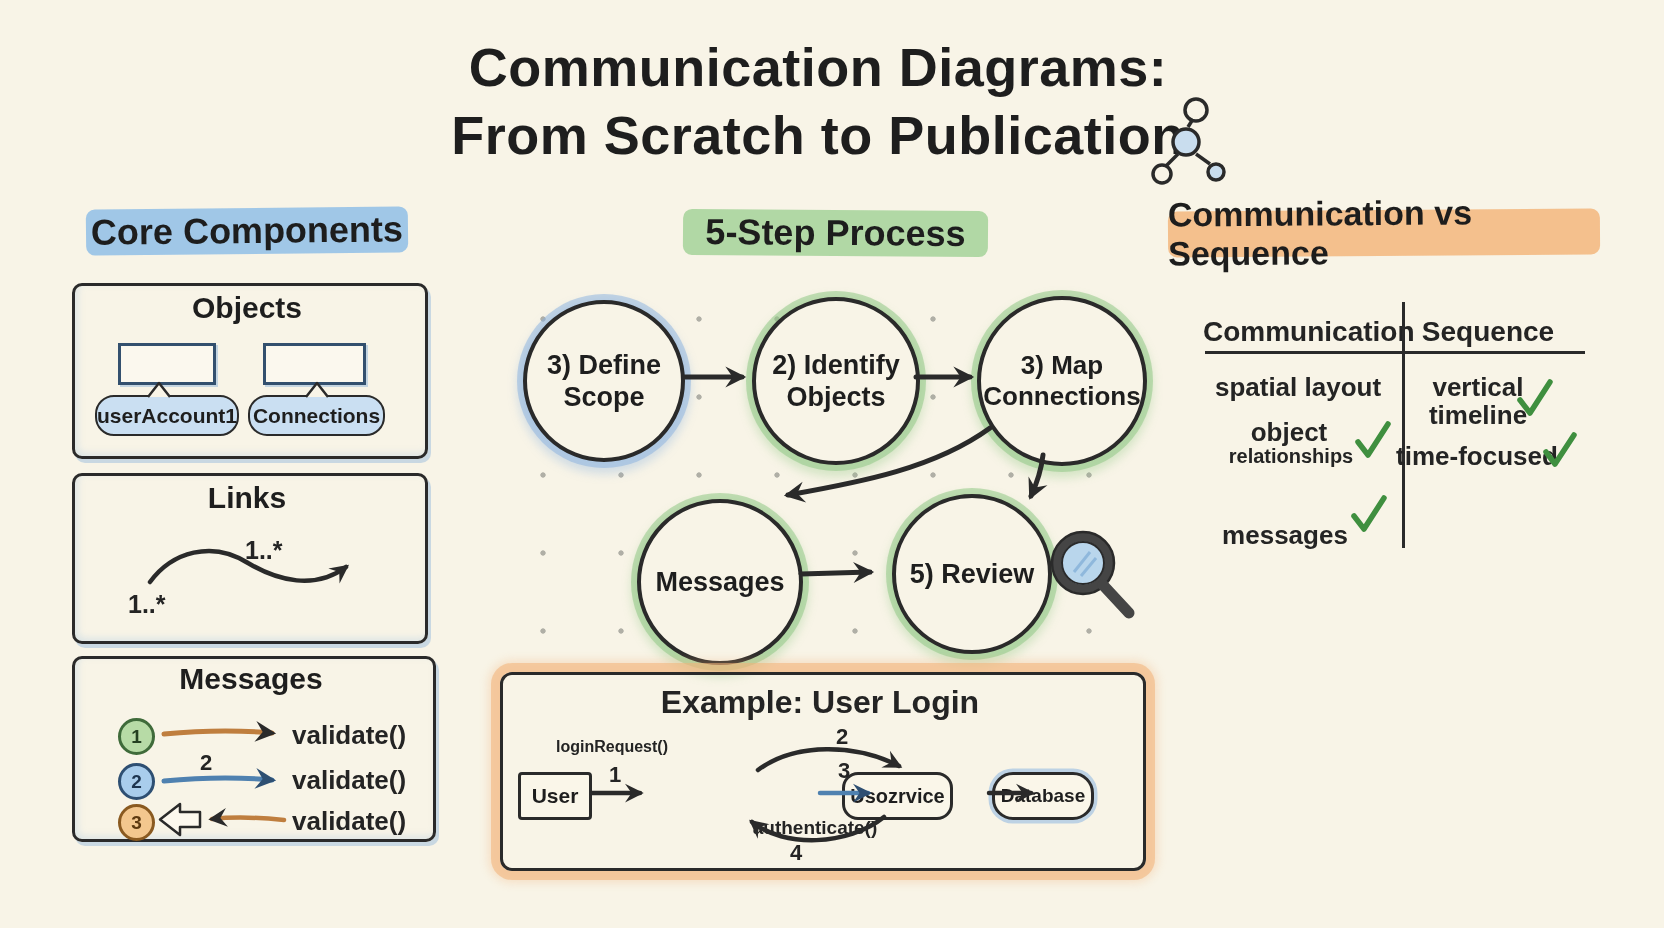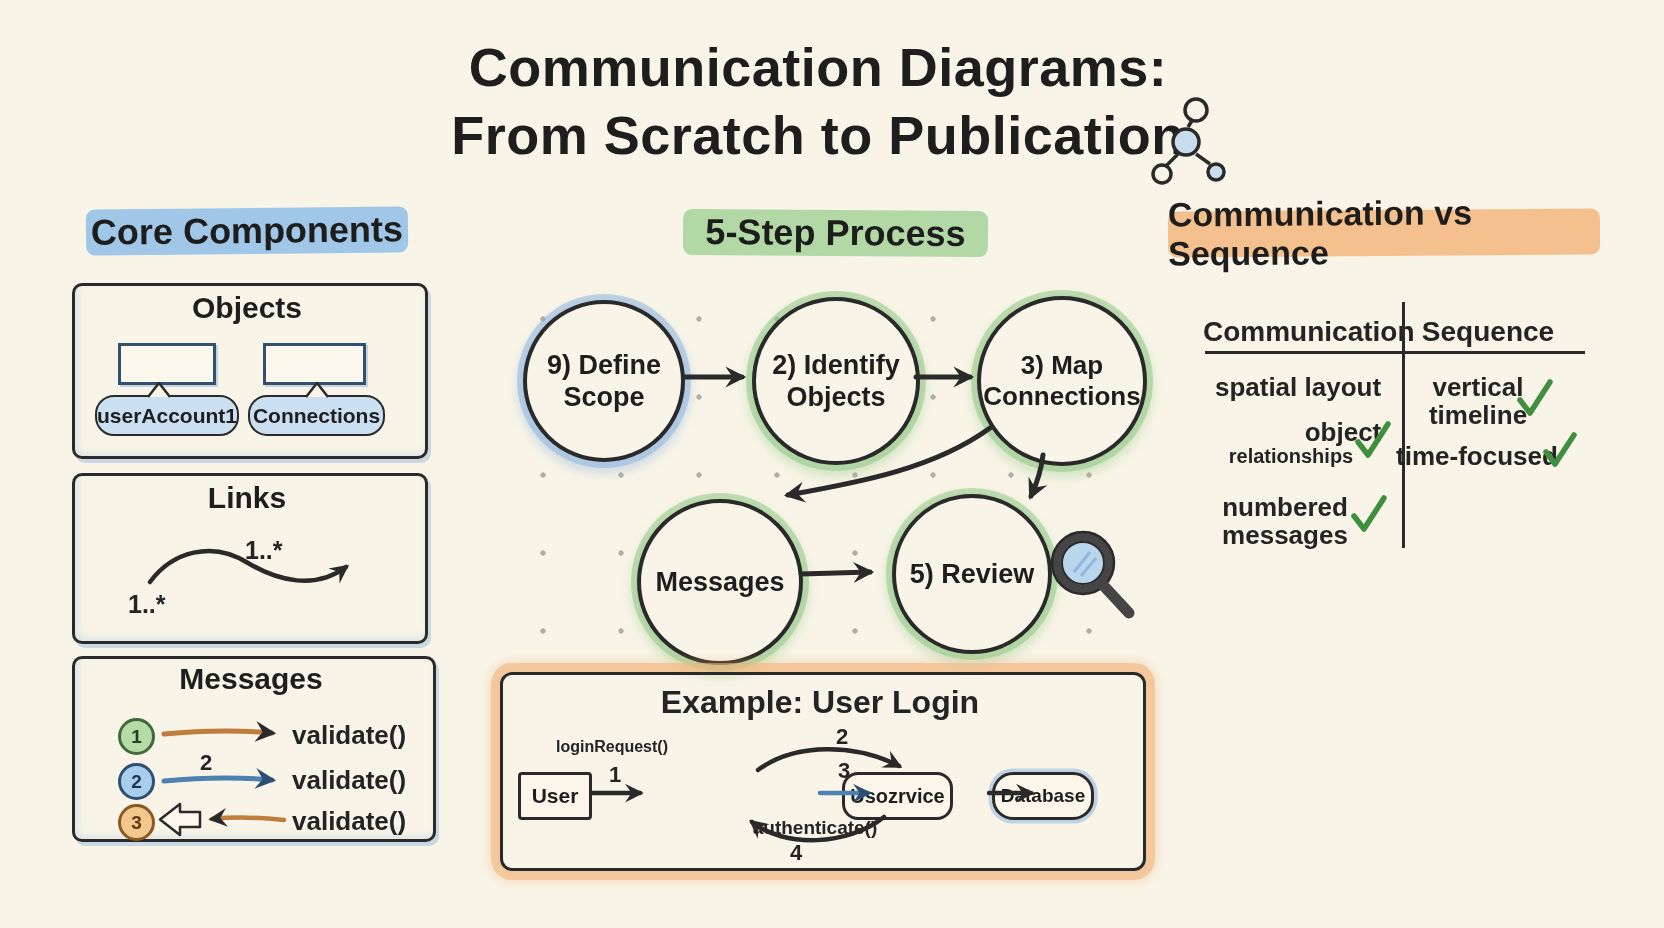--- a/index.html
+++ b/index.html
@@ -93,21 +93,21 @@
   <div class="numcirc nc-blue" style="left:118px;top:763px;">2</div>
   <div class="lbl" style="left:200px;top:750px;font-size:22px;">2</div>
   <div class="lbl" style="left:292px;top:765px;font-size:26px;">validate()</div>
   <div class="numcirc nc-orange" style="left:118px;top:804px;">3</div>
   <div class="lbl" style="left:292px;top:806px;font-size:26px;">validate()</div>
 
   <div class="hl hl-green" style="left:683px;top:210px;width:305px;height:46px;font-size:36px;">5-Step Process</div>
   <div class="dots"></div>
 
   <div class="pcircle halo-blue" style="left:523px;top:300px;width:154px;height:154px;">
-    <span>9) Define</span>
+    <span>3) Define</span>
     <span>Scope</span>
   </div>
   <div class="pcircle halo-green" style="left:752px;top:297px;width:160px;height:160px;">
     <span>2) Identify</span>
     <span>Objects</span>
   </div>
   <div class="pcircle halo-green" style="left:977px;top:296px;width:162px;height:162px;font-size:26px;">
     <span>3) Map</span>
     <span>Connections</span>
   </div>
@@ -118,23 +118,22 @@
     <span>5) Review</span>
   </div>
 
   <div class="hl hl-orange" style="left:1168px;top:210px;width:432px;height:46px;font-size:34px;">Communication vs Sequence</div>
   <div class="lbl ctr" style="left:1203px;top:316px;width:195px;font-size:28px;">Communication</div>
   <div class="lbl ctr" style="left:1408px;top:316px;width:160px;font-size:28px;">Sequence</div>
   <div class="tline" style="left:1402px;top:302px;width:3px;height:246px;"></div>
   <div class="tline" style="left:1205px;top:351px;width:380px;height:3px;"></div>
 
   <div class="lbl ctr" style="left:1198px;top:372px;width:200px;font-size:26px;">spatial layout</div>
-  <div class="lbl ctr" style="left:1243px;top:417px;width:200px;font-size:26px;">object</div>
+  <div class="lbl ctr" style="left:1189px;top:417px;width:200px;font-size:26px;">object</div>
   <div class="lbl ctr" style="left:1191px;top:445px;width:200px;font-size:20px;">relationships</div>
-  <div class="lbl ctr" style="left:1185px;top:492px;width:200px;font-size:26px;">numbered</div>
   <div class="lbl ctr" style="left:1185px;top:520px;width:200px;font-size:26px;">messages</div>
 
   <div class="lbl ctr" style="left:1398px;top:372px;width:160px;font-size:26px;">vertical</div>
   <div class="lbl ctr" style="left:1398px;top:400px;width:160px;font-size:26px;">timeline</div>
   <div class="lbl ctr" style="left:1392px;top:441px;width:170px;font-size:26px;">time-focused</div>
 
   <div class="exbox" style="left:500px;top:672px;width:640px;height:193px;"></div>
   <div class="lbl ctr" style="left:520px;top:684px;width:600px;font-size:32px;">Example: User Login</div>
 
   <div class="node" style="left:518px;top:772px;width:68px;height:42px;font-size:21px;border-radius:4px;">User</div>

